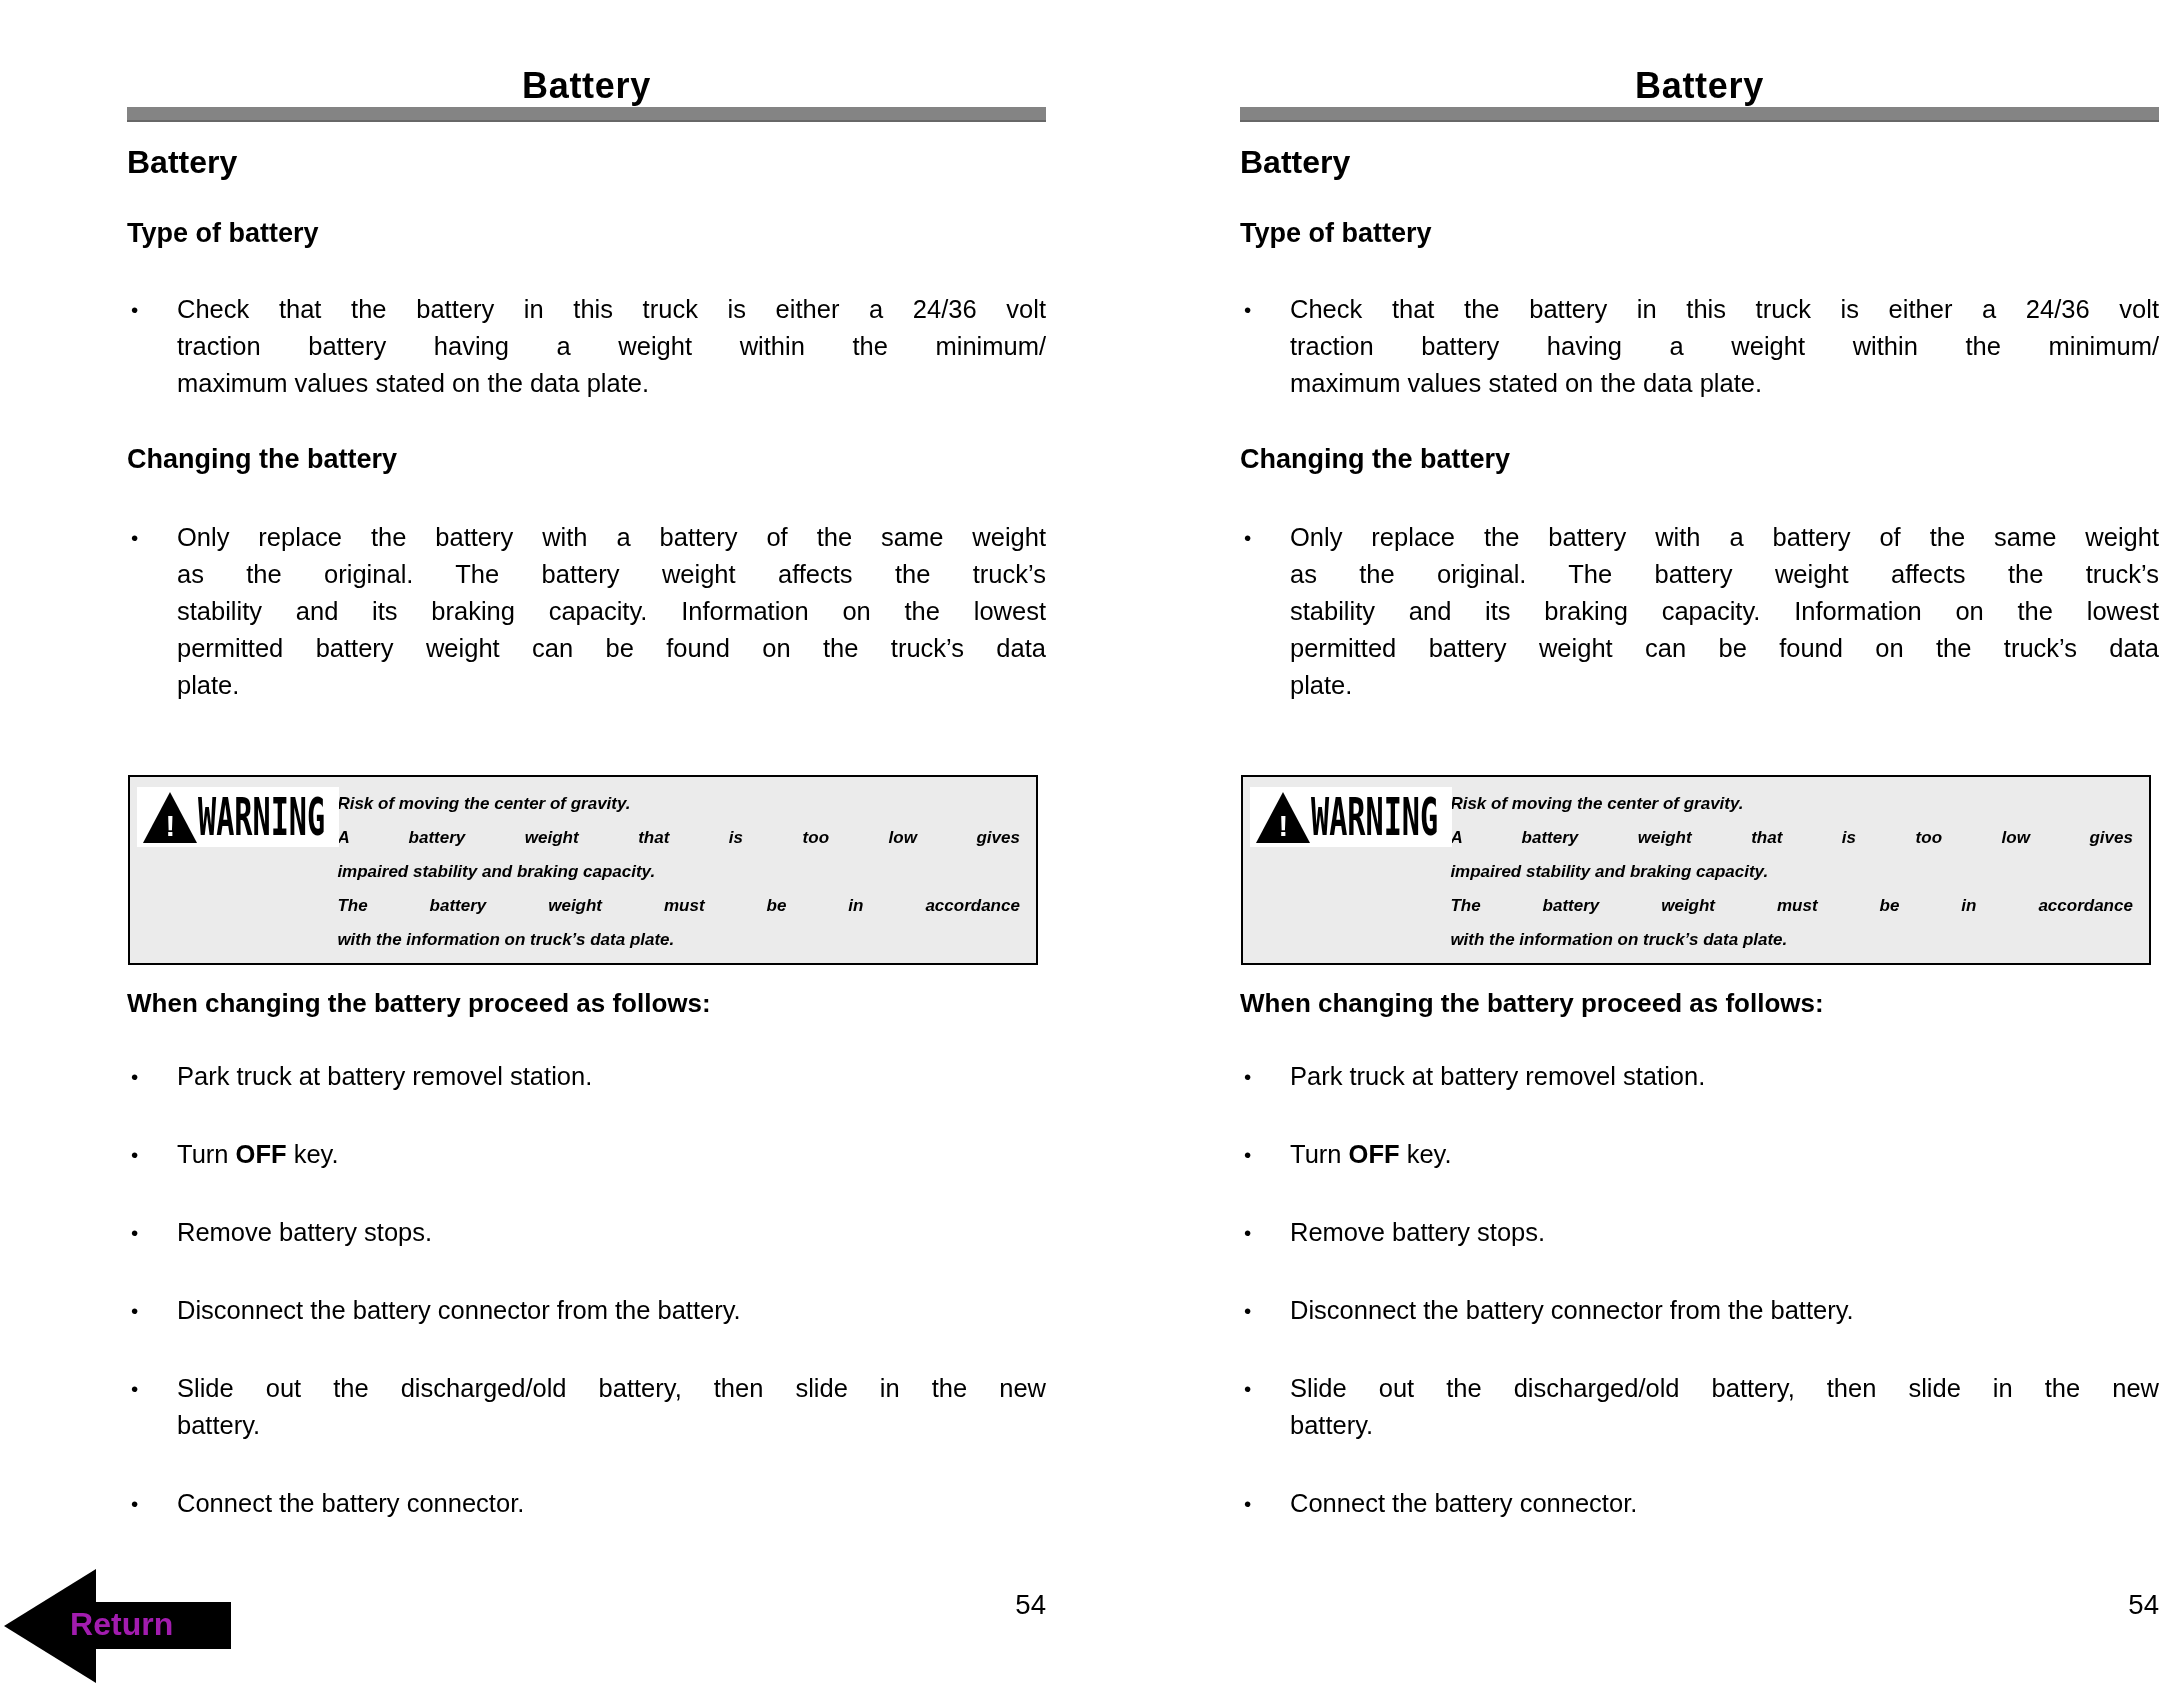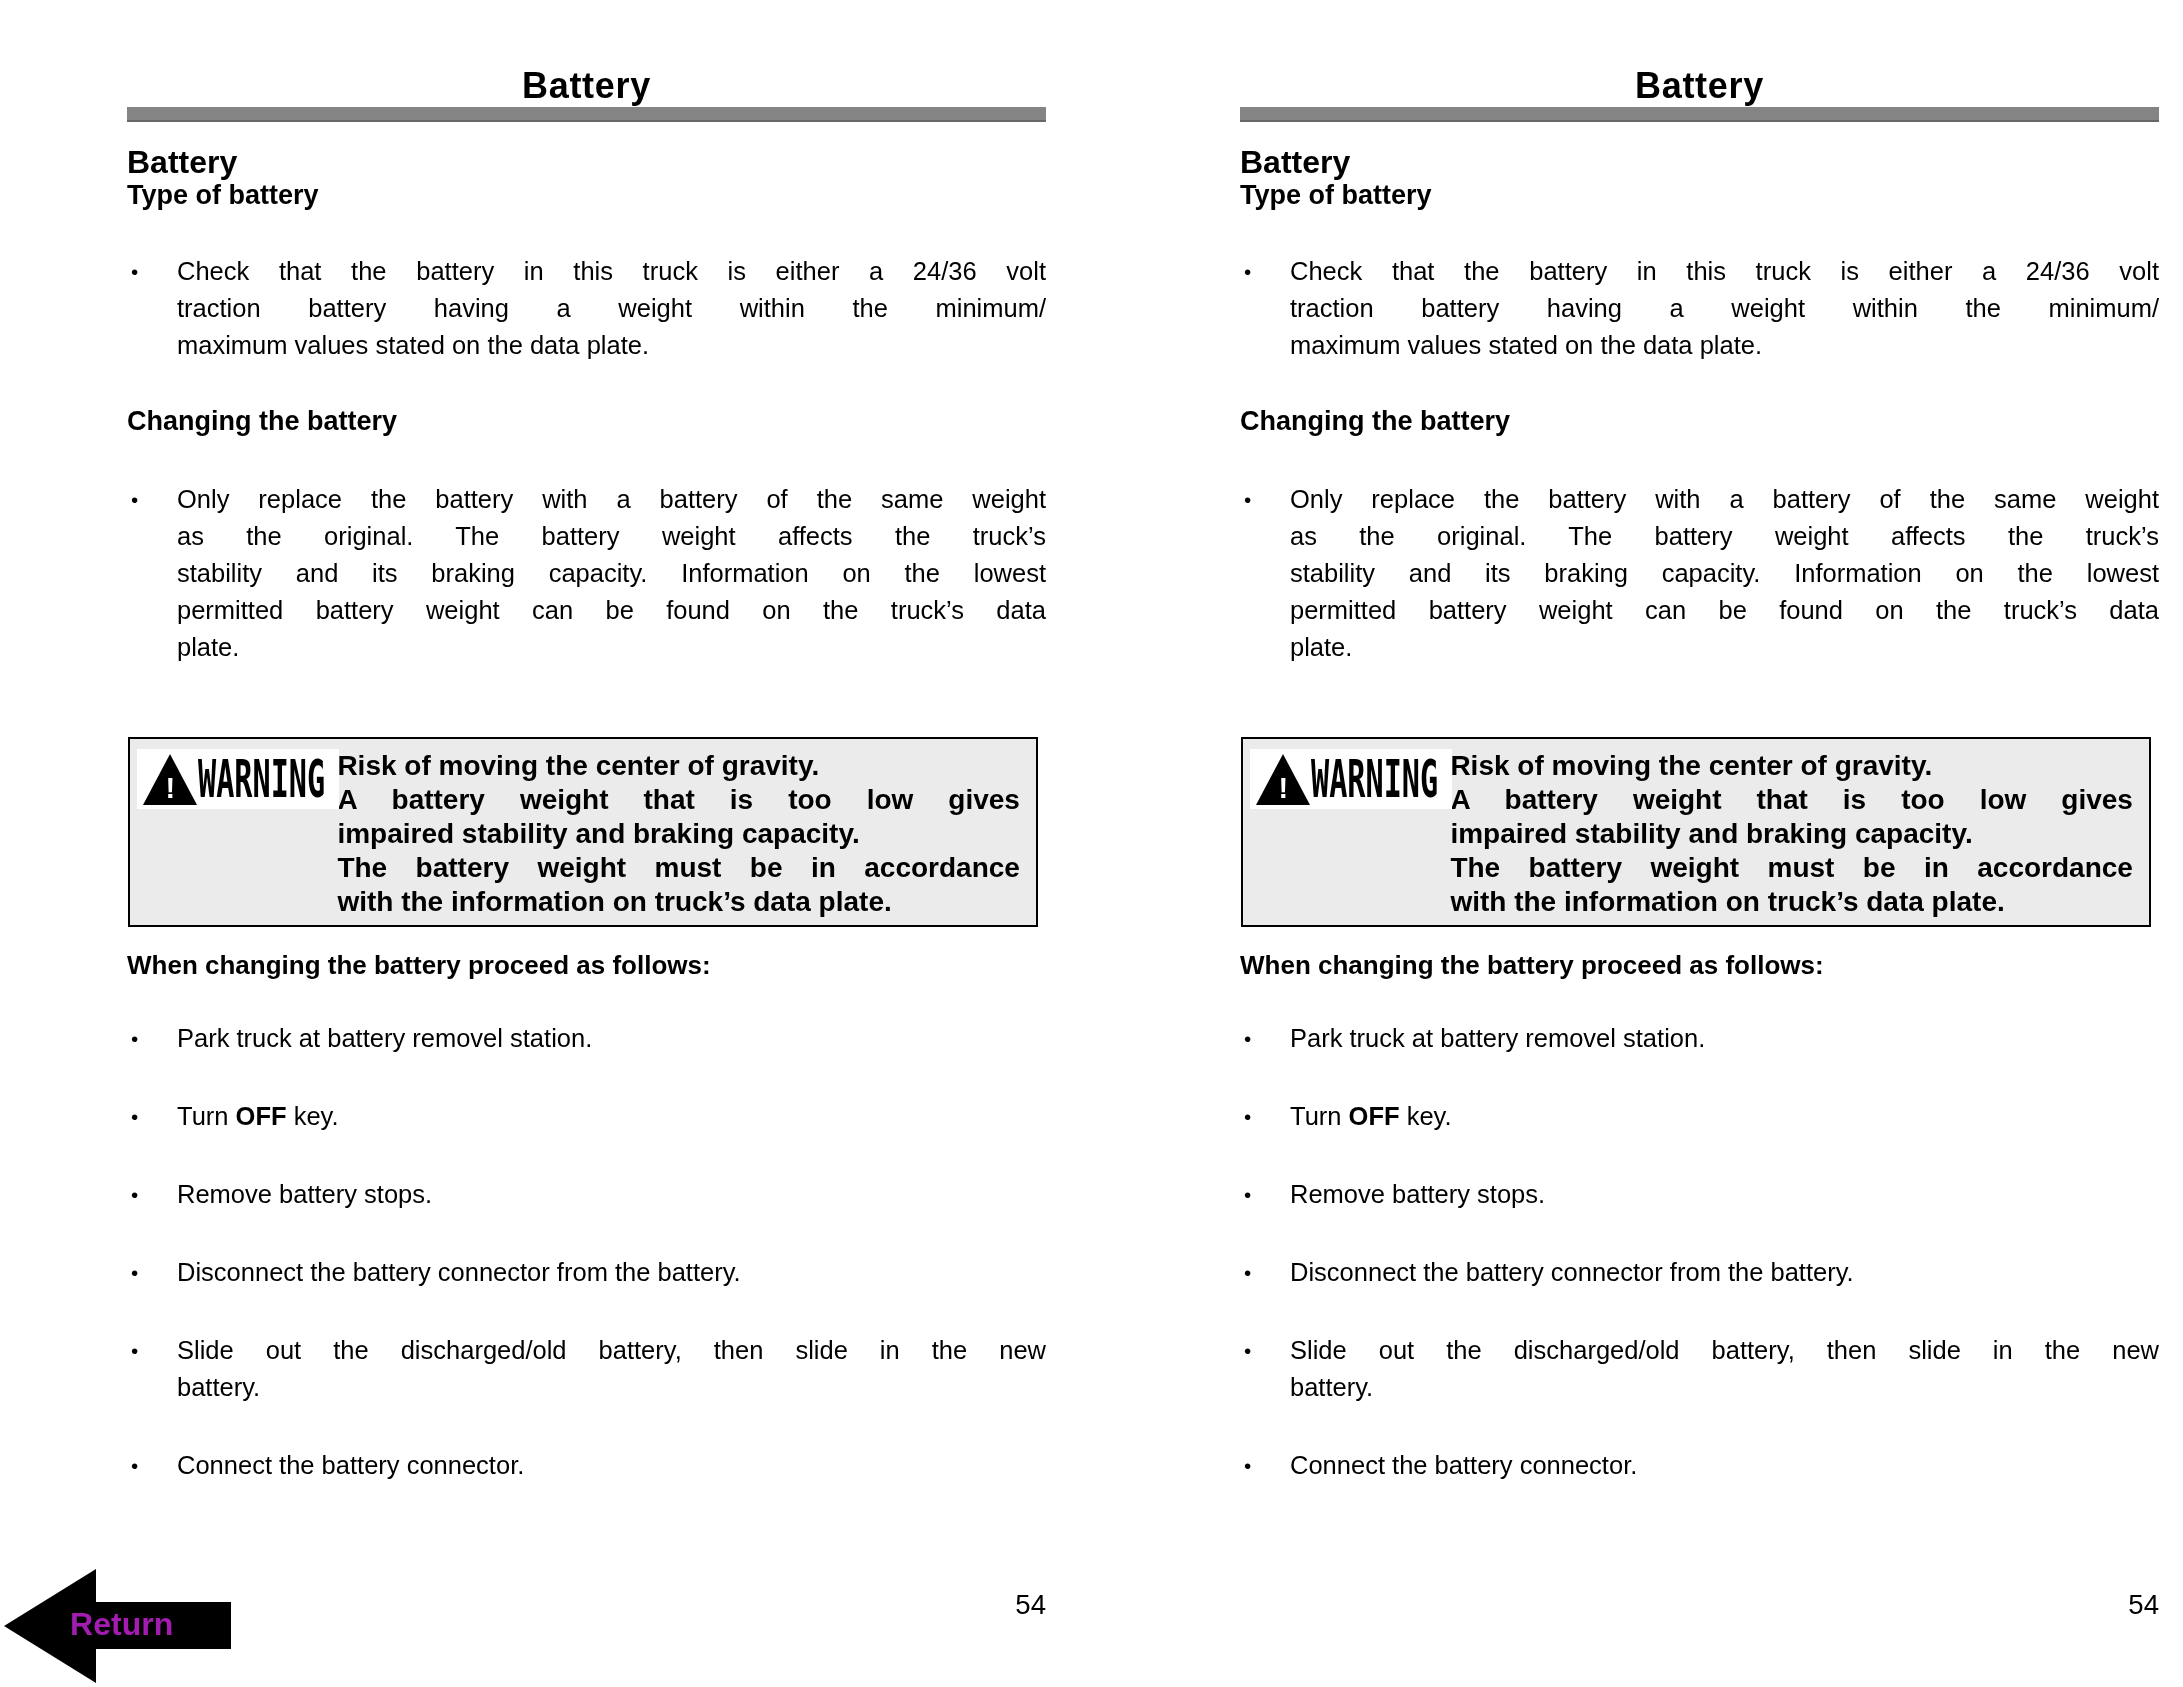--- a/index.html
+++ b/index.html
@@ -40,21 +40,21 @@
     margin-top:22px;
     font-size:32px;
     font-weight:bold;
     line-height:36px;
   }
   .sub-heading{
     font-size:27px;
     font-weight:bold;
     line-height:30px;
   }
-  .sub-heading.type{}
+  .sub-heading.type{margin-top:38px;}
   .sub-heading.changing{margin-top:42px;}
 
   .bullet,.step{display:flex;align-items:flex-start;}
   .bullet.type-bullet{margin-top:43px;}
   .bullet.changing-bullet{margin-top:45px;}
   .dot{
     width:50px;
     flex:0 0 50px;
     padding-left:4.1px;
     font-size:20.7px;
@@ -115,22 +115,23 @@
     font-family:"DejaVu Sans Mono", monospace;
     font-weight:bold;
     font-size:52px;
     line-height:52px;
     transform:scaleX(0.58);
     transform-origin:left bottom;
     white-space:nowrap;
   }
   .warn-text{
     margin:9.6px 16.5px 0 207px;
-    font-size:28px;
-    font-weight:bold;
+    font-size:17px;
+    font-weight:bold;
+    font-style:italic;
   }
   .warn-text .wline{height:34px;line-height:34px;}
 
   .boldpara{
     margin-top:20px;
     font-size:26px;
     font-weight:bold;
     line-height:36px;
   }
   .steps{margin-top:37px;}

